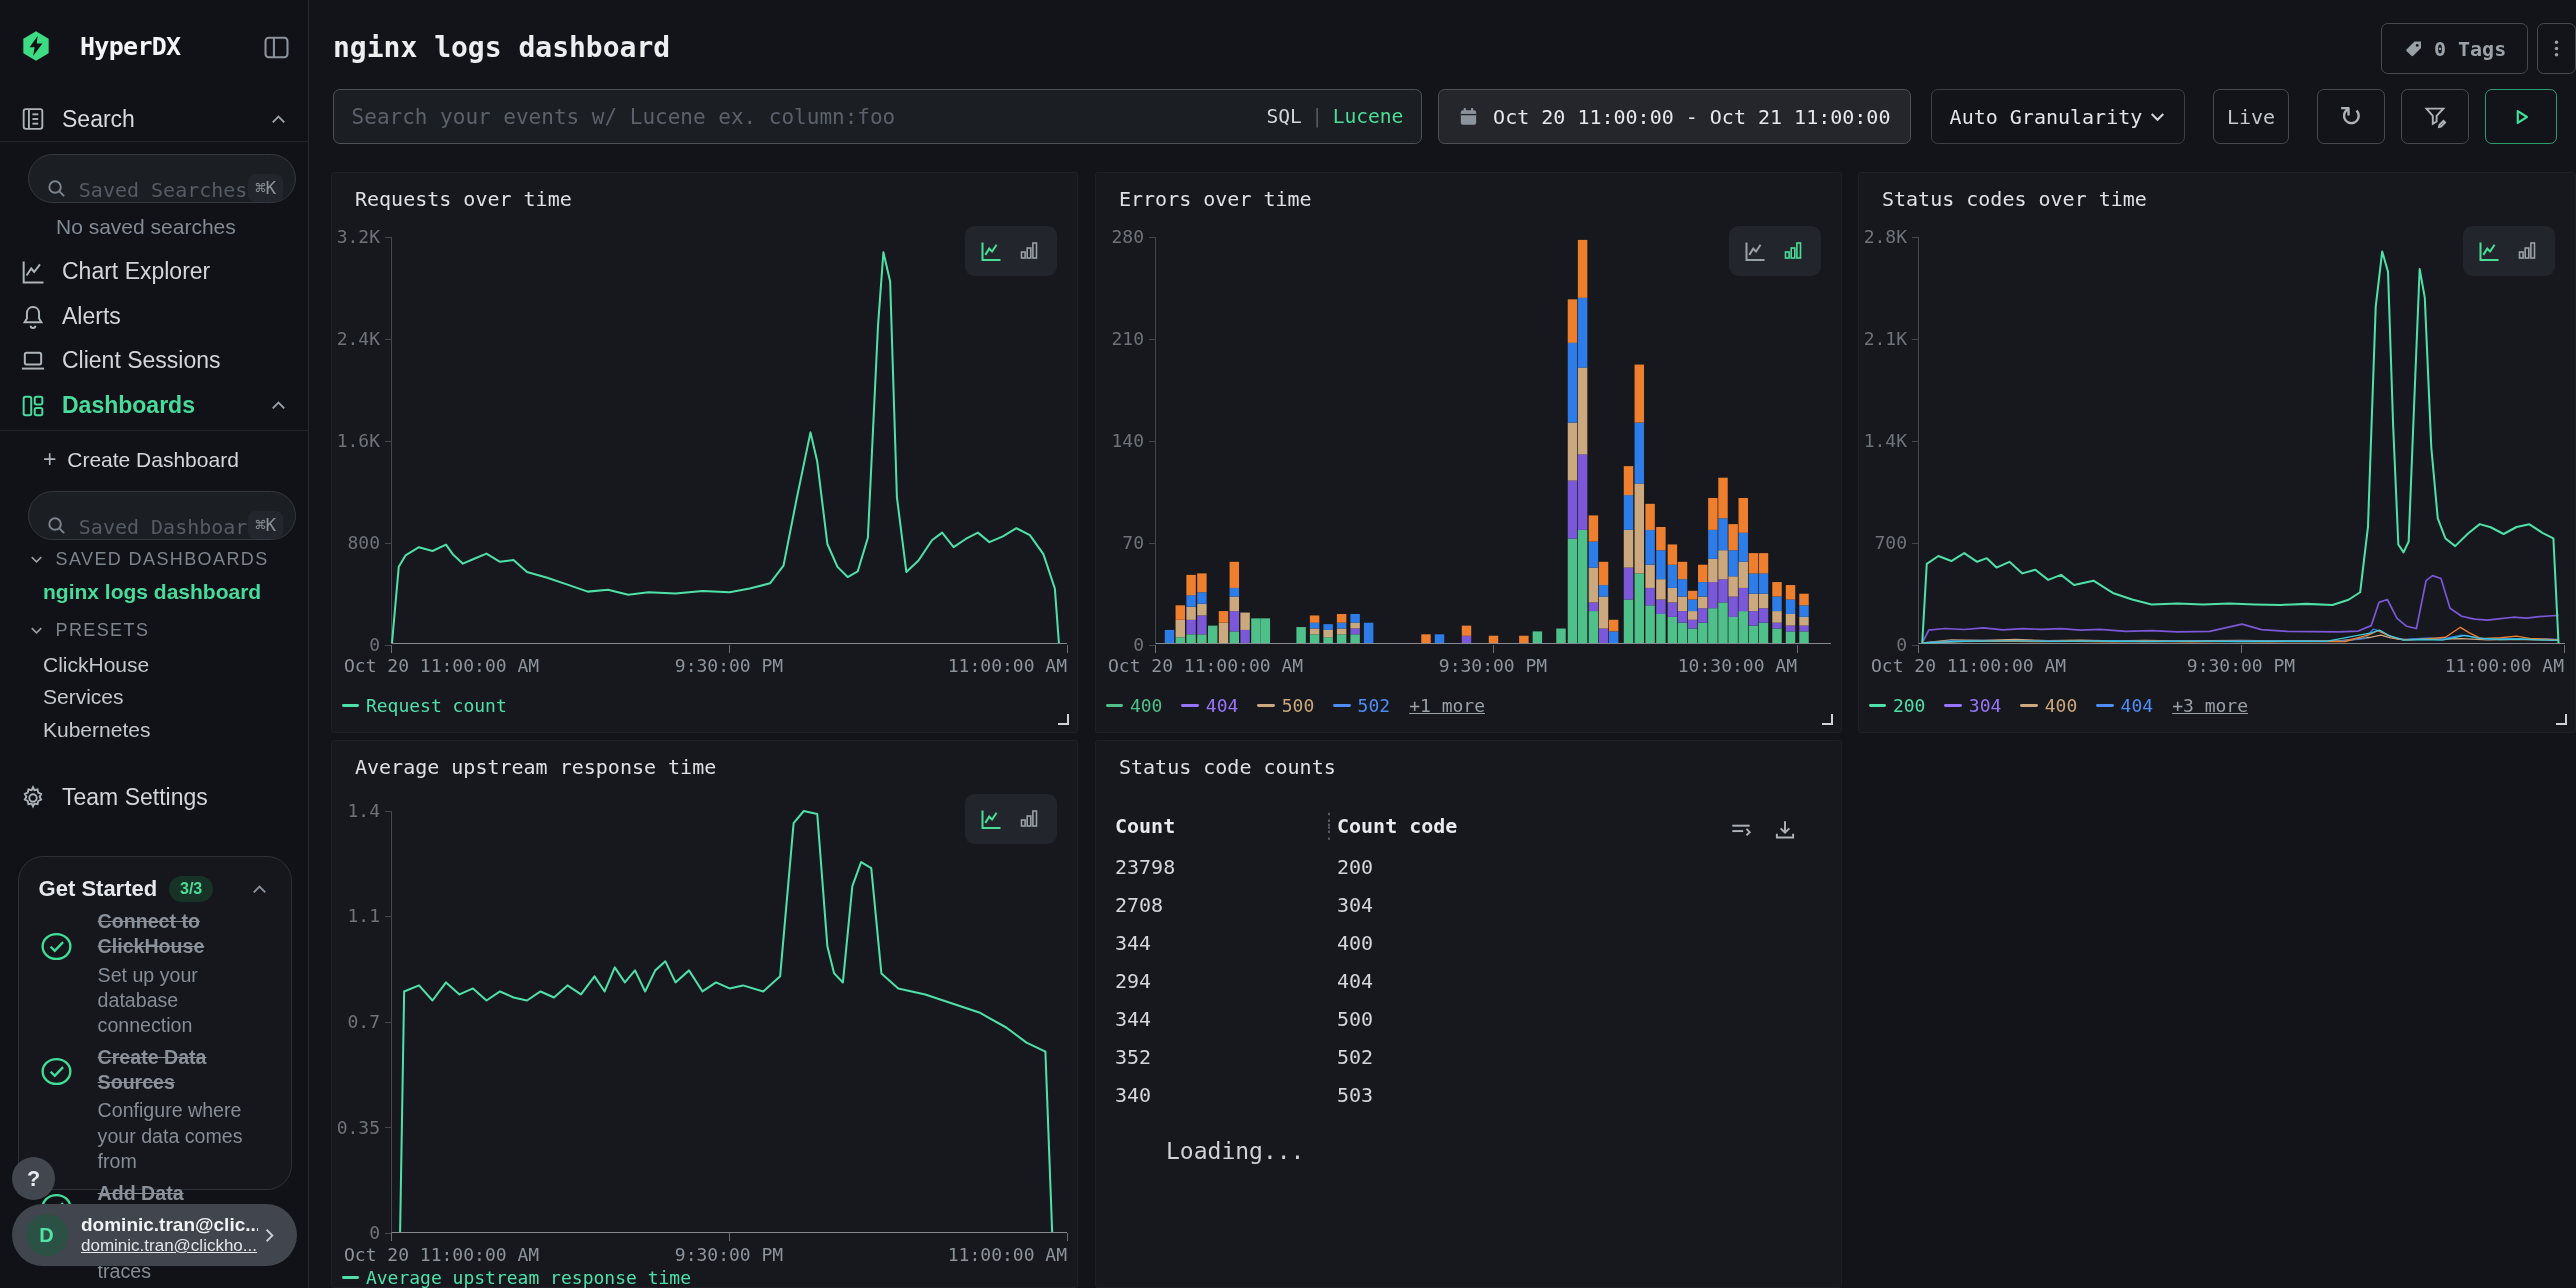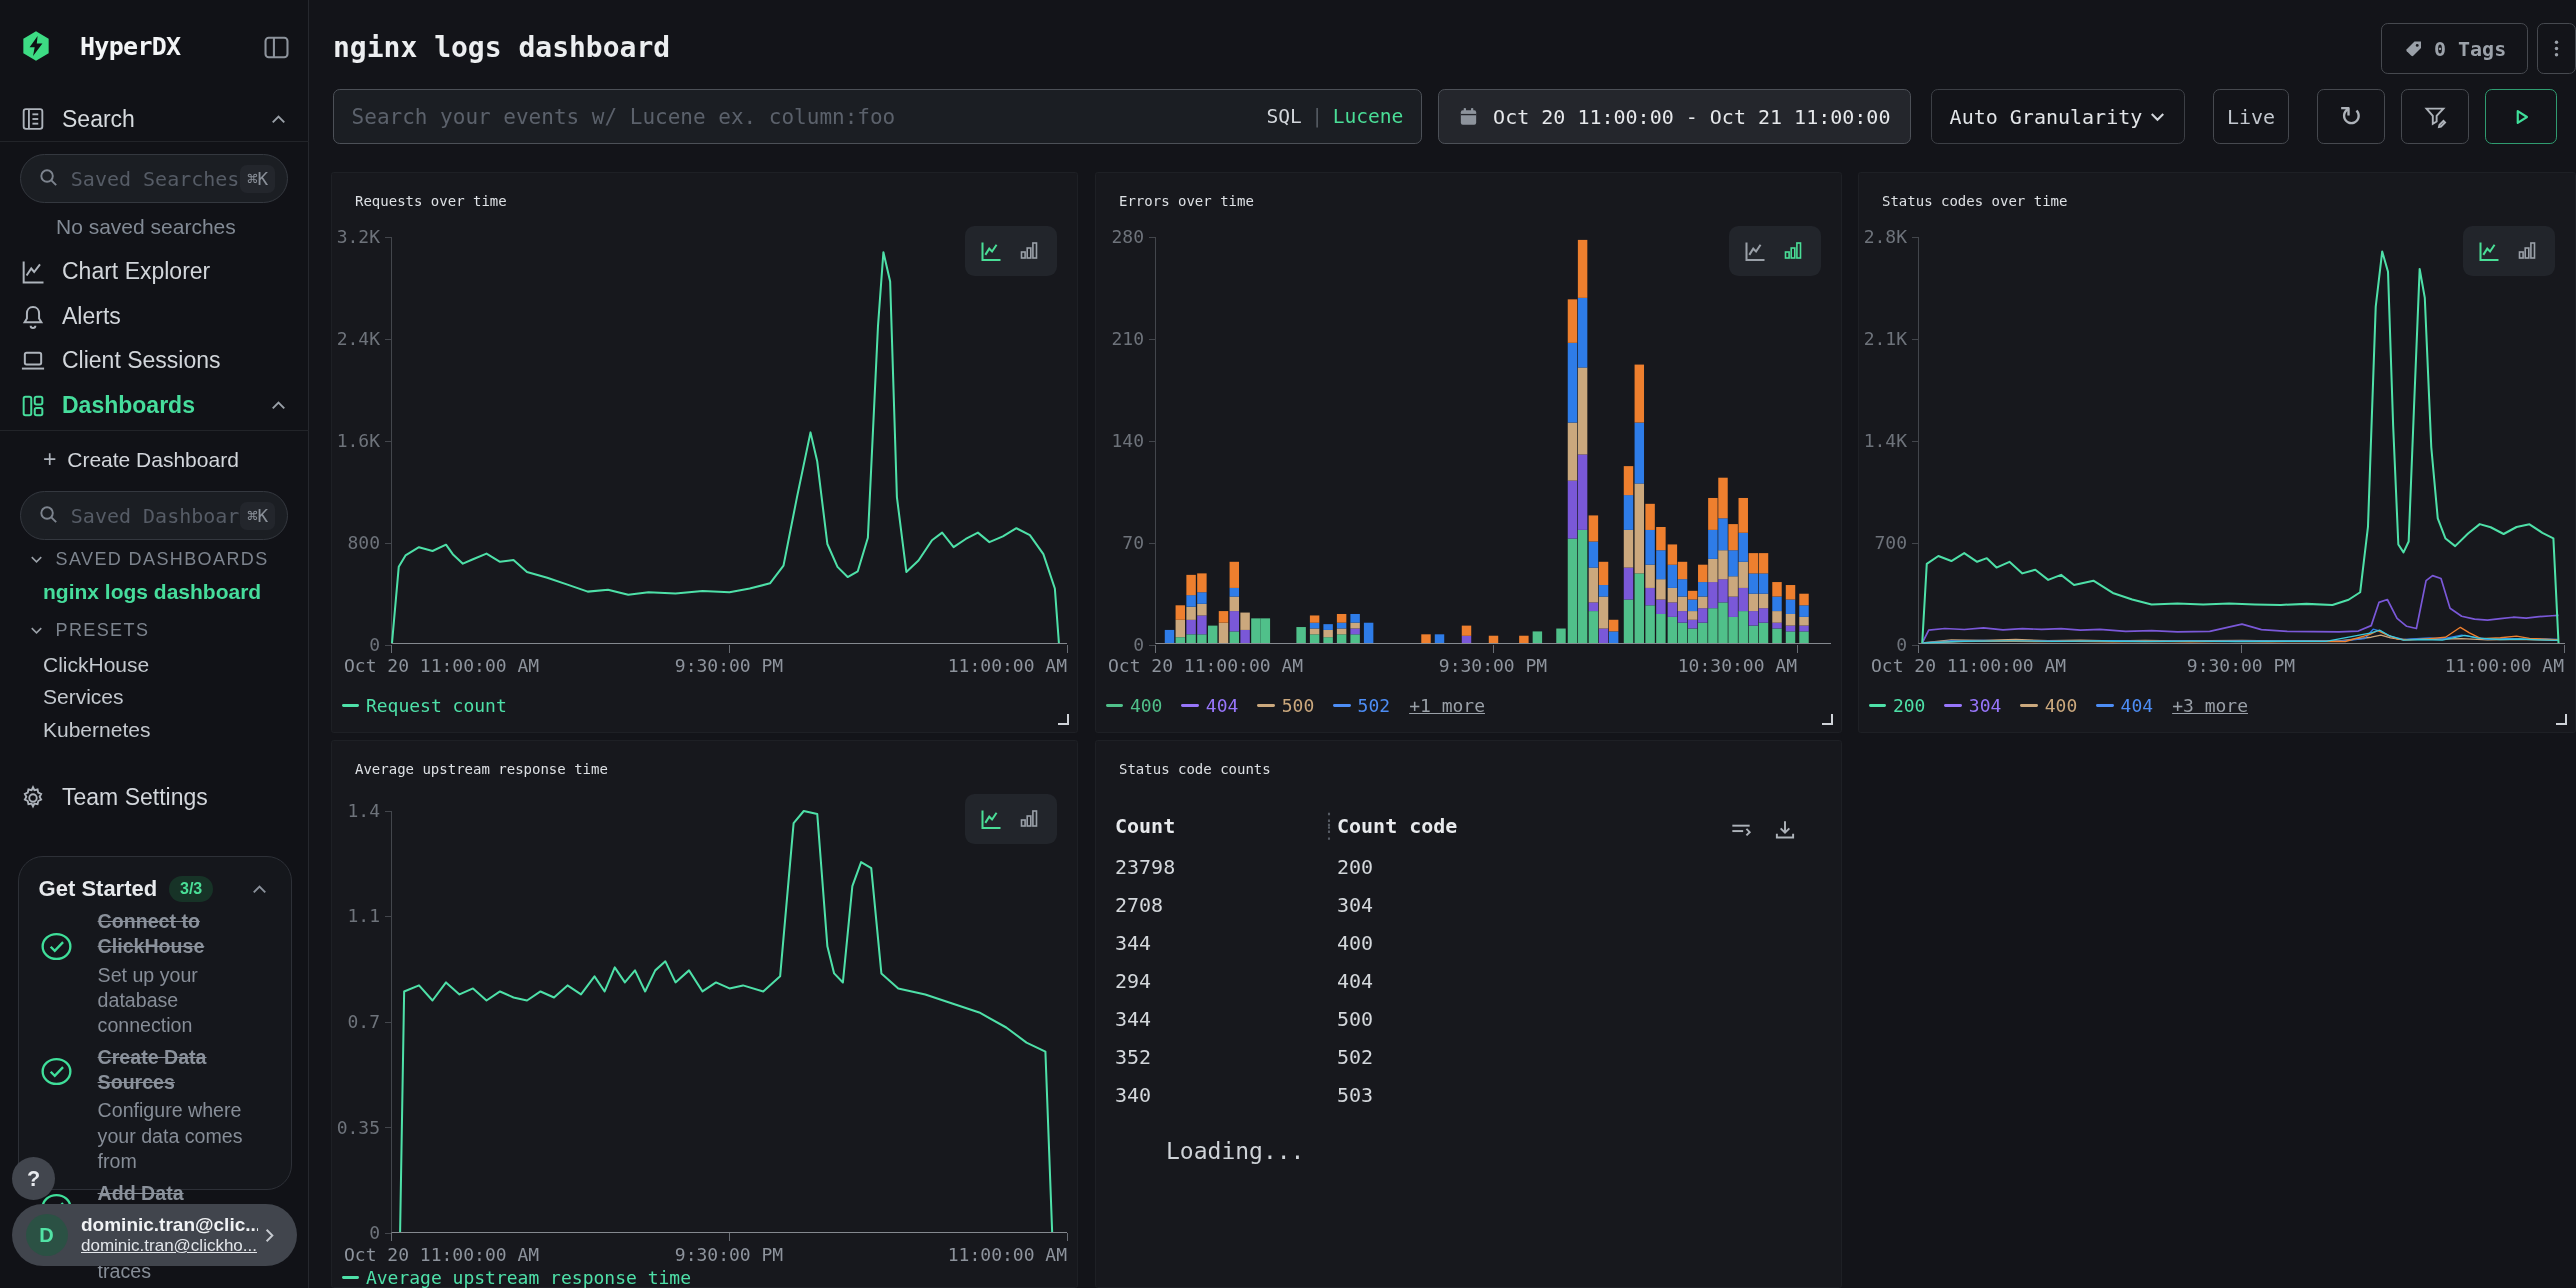--- a/index.html
+++ b/index.html
@@ -10,21 +10,21 @@
   
   #sidebar { position:absolute; left:0; top:0; width:309px; height:1288px; background:#111217; border-right:1.4px solid #26282e; }
   .sb-row { position:absolute; display:flex; align-items:center; }
   #brand { left:20px; top:30px; gap:28px; }
   #brand .brand-name { font-family:"DejaVu Sans Mono", monospace; font-weight:bold; font-size:25px; color:#f2f4f6; letter-spacing:-0.7px; }
   #collapse-btn { left:261px; top:32px; width:31px; height:31px; color:#8d939c; cursor:pointer; }
   .section-head { left:0; width:309px; height:38px; padding:0 19px; color:#d6dade; font-size:23px; }
   .section-head .lbl { margin-left:15px; flex:1; }
   #search-head { top:100px; }
   .sb-divider { position:absolute; left:0; width:309px; border-top:1.4px solid #222429; }
-  .pill-input { position:absolute; left:20px; width:268px; height:49px; background:#1b1e23; border:1.4px solid #34383f; border-radius:27px; display:flex; align-items:center; padding:0 12px 0 16px; }
+  .pill-input { position:absolute; left:28px; width:268px; height:49px; background:#1b1e23; border:1.4px solid #34383f; border-radius:27px; display:flex; align-items:flex-end; padding:0 12px 0 16px; }
   .pill-input input { flex:1; background:transparent; border:none; outline:none; font-family:"DejaVu Sans Mono", monospace; font-size:20px; color:#c6cad0; min-width:0; }
   .pill-input input::placeholder { color:#565c66; }
   .kbd { background:#23262c; color:#8a9099; border-radius:6.8px; font-size:17.6px; padding:4px 6.8px; font-family:"DejaVu Sans Mono", monospace; white-space:nowrap; }
   #no-saved { position:absolute; left:43px; top:215px; font-size:21px; color:#828a95;margin-left:13px; }
   .nav-item { left:0; width:309px; height:43px; padding:0 19px; color:#d2d6db; font-size:23px; cursor:pointer; }
   .nav-item .lbl { margin-left:15px; flex:1; }
   .nav-item.active { color:#46dd9c; font-weight:bold; }
   .sb-icon { width:28px; height:28px; flex:0 0 auto; color:#aeb4bc; }
   .nav-item.active .sb-icon { color:#46dd9c; }
   #create-dash { position:absolute; left:43px; top:446px; display:flex; align-items:center; gap:10.8px; color:#d2d6db; font-size:21px; cursor:pointer; }
@@ -66,21 +66,21 @@
   #date-box { position:absolute; left:1438px; top:89px; width:473px; height:55px; background:#24262c; border:1.4px solid #4c5057; border-radius:6.8px; display:flex; align-items:center; gap:13.5px; padding:0 17.6px; font-family:"DejaVu Sans Mono", monospace; font-size:20px; color:#e6e8eb; cursor:pointer; }
   #gran-box { position:absolute; left:1931px; top:89px; width:254px; height:55px; border:1.4px solid #3c3f45; border-radius:6.8px; display:flex; align-items:center; justify-content:space-between; padding:0 15px 0 17.6px; font-family:"DejaVu Sans Mono", monospace; font-size:20px; color:#e2e5e8; cursor:pointer; }
   #live-btn { left:2213px; top:89px; width:76px; height:55px; font-family:"DejaVu Sans Mono", monospace; font-size:20px; color:#c3c8cf; }
   .icon-btn { top:89px; width:68px; height:55px; }
   #refresh-btn { left:2317px; font-size:28px; color:#aeb3ba; font-family:"DejaVu Sans", sans-serif; }
   #filter-btn { left:2401px; }
   #play-btn { left:2485px; width:72px; border-color:#2f9c70; }
 
   
   .panel { position:absolute; background:#17181d; border:0.7px solid #1e2025; border-radius:2.7px; }
-  .panel-title { position:absolute; left:23px; top:20px; font-family:"DejaVu Sans Mono", monospace; font-weight:normal; font-size:14px; color:#dde0e4; }
+  .panel-title { position:absolute; left:23px; top:14px; font-family:"DejaVu Sans Mono", monospace; font-weight:normal; font-size:20px; color:#dde0e4; }
   .chart-toggle { position:absolute; right:20px; top:53px; width:92px; height:50px; background:#22252b; border-radius:9.5px; display:flex; align-items:center; justify-content:center; gap:12px; cursor:pointer; }
   .tgl { width:27px; height:27px; color:#9aa0a8; }
   .tgl.on { color:#4ade97; }
   .plot { position:absolute; border-left:1.4px solid #43464c; border-bottom:1.4px solid #85898f; }
   .plot svg { position:absolute; left:0; top:0; width:100%; height:100%; overflow:visible; }
   .ytick { position:absolute; text-align:right; font-family:"DejaVu Sans Mono", monospace; font-size:18px; color:#6e737b; }
   .ymark { position:absolute; width:6.8px; height:1.4px; background:#43464c; }
   .xmark { position:absolute; width:1.4px; height:8px; background:#6a6e75; }
   .xtick { position:absolute; font-family:"DejaVu Sans Mono", monospace; font-size:18px; color:#8d939c; white-space:nowrap; }
   .xtick.left { transform:translateX(-47px); }

